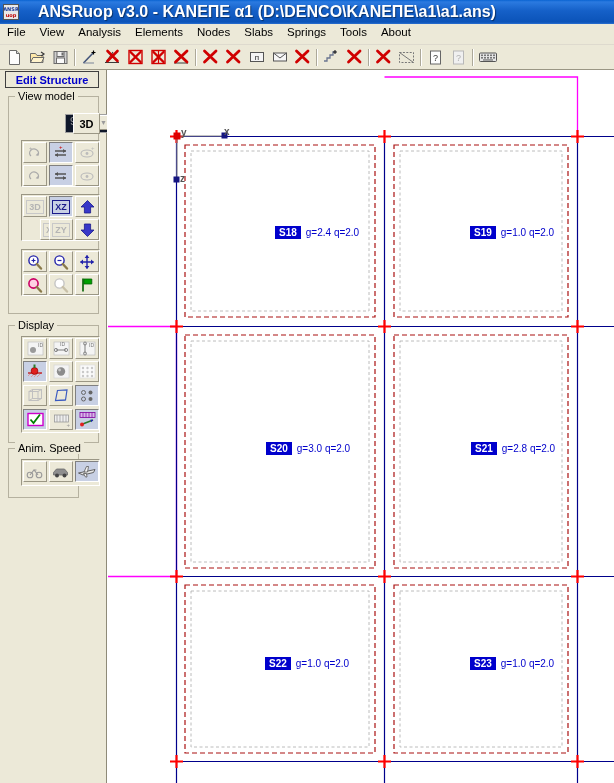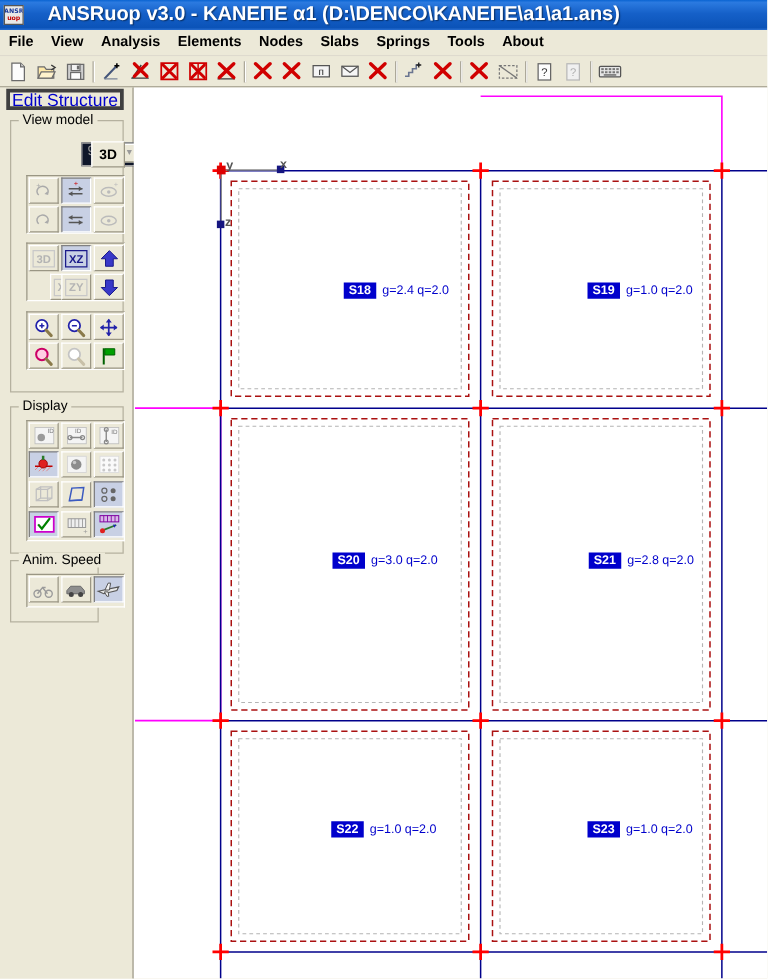--- a/index.html
+++ b/index.html
@@ -41,24 +41,23 @@
     color: #fff; font-size: 16px; font-weight: bold;
     margin-left: 19px; white-space: nowrap;
     text-shadow: 1px 1px 1px rgba(0,0,0,0.45);
   }
 
   
   #menubar {
     position: absolute; left: 0; top: 24px;
     width: 614px; height: 21px;
     background: #ece9d8;
-    display: flex; align-items: center;
+    display: flex; align-items: flex-start;
     border-bottom: 1px solid #dedace;
     box-sizing: border-box;
-    font-weight: bold;
   }
   .menu-item {
     font-size: 11.5px; color: #000;
     padding: 2px 7px; cursor: default;
     white-space: nowrap;
   }
 
   
   #toolbar {
     position: absolute; left: 0; top: 45px;
@@ -87,24 +86,24 @@
     position: absolute; left: 0; top: 70px;
     width: 107px; height: 713px;
     background: #ece9d8;
     border-right: 1px solid #8e8a78;
     box-sizing: border-box;
   }
   #edit-structure-tab {
     position: absolute; left: 5px; top: 1px;
     width: 94px; height: 17px;
     background: #ece9d8;
-    border: 3px solid #404040;
+    border: 1px solid #404040;
     box-sizing: border-box;
     display: flex; align-items: center; justify-content: center;
-    font-size: 14px; font-weight: normal; color: #0000cc;
+    font-size: 11px; font-weight: bold; color: #0000cc;
     cursor: default;
   }
   .group {
     position: absolute;
     border: 1px solid #b5b19f;
     box-sizing: border-box;
   }
   .group-title {
     position: absolute; left: 6px; top: -7px;
     background: #ece9d8; padding: 0 3px;

